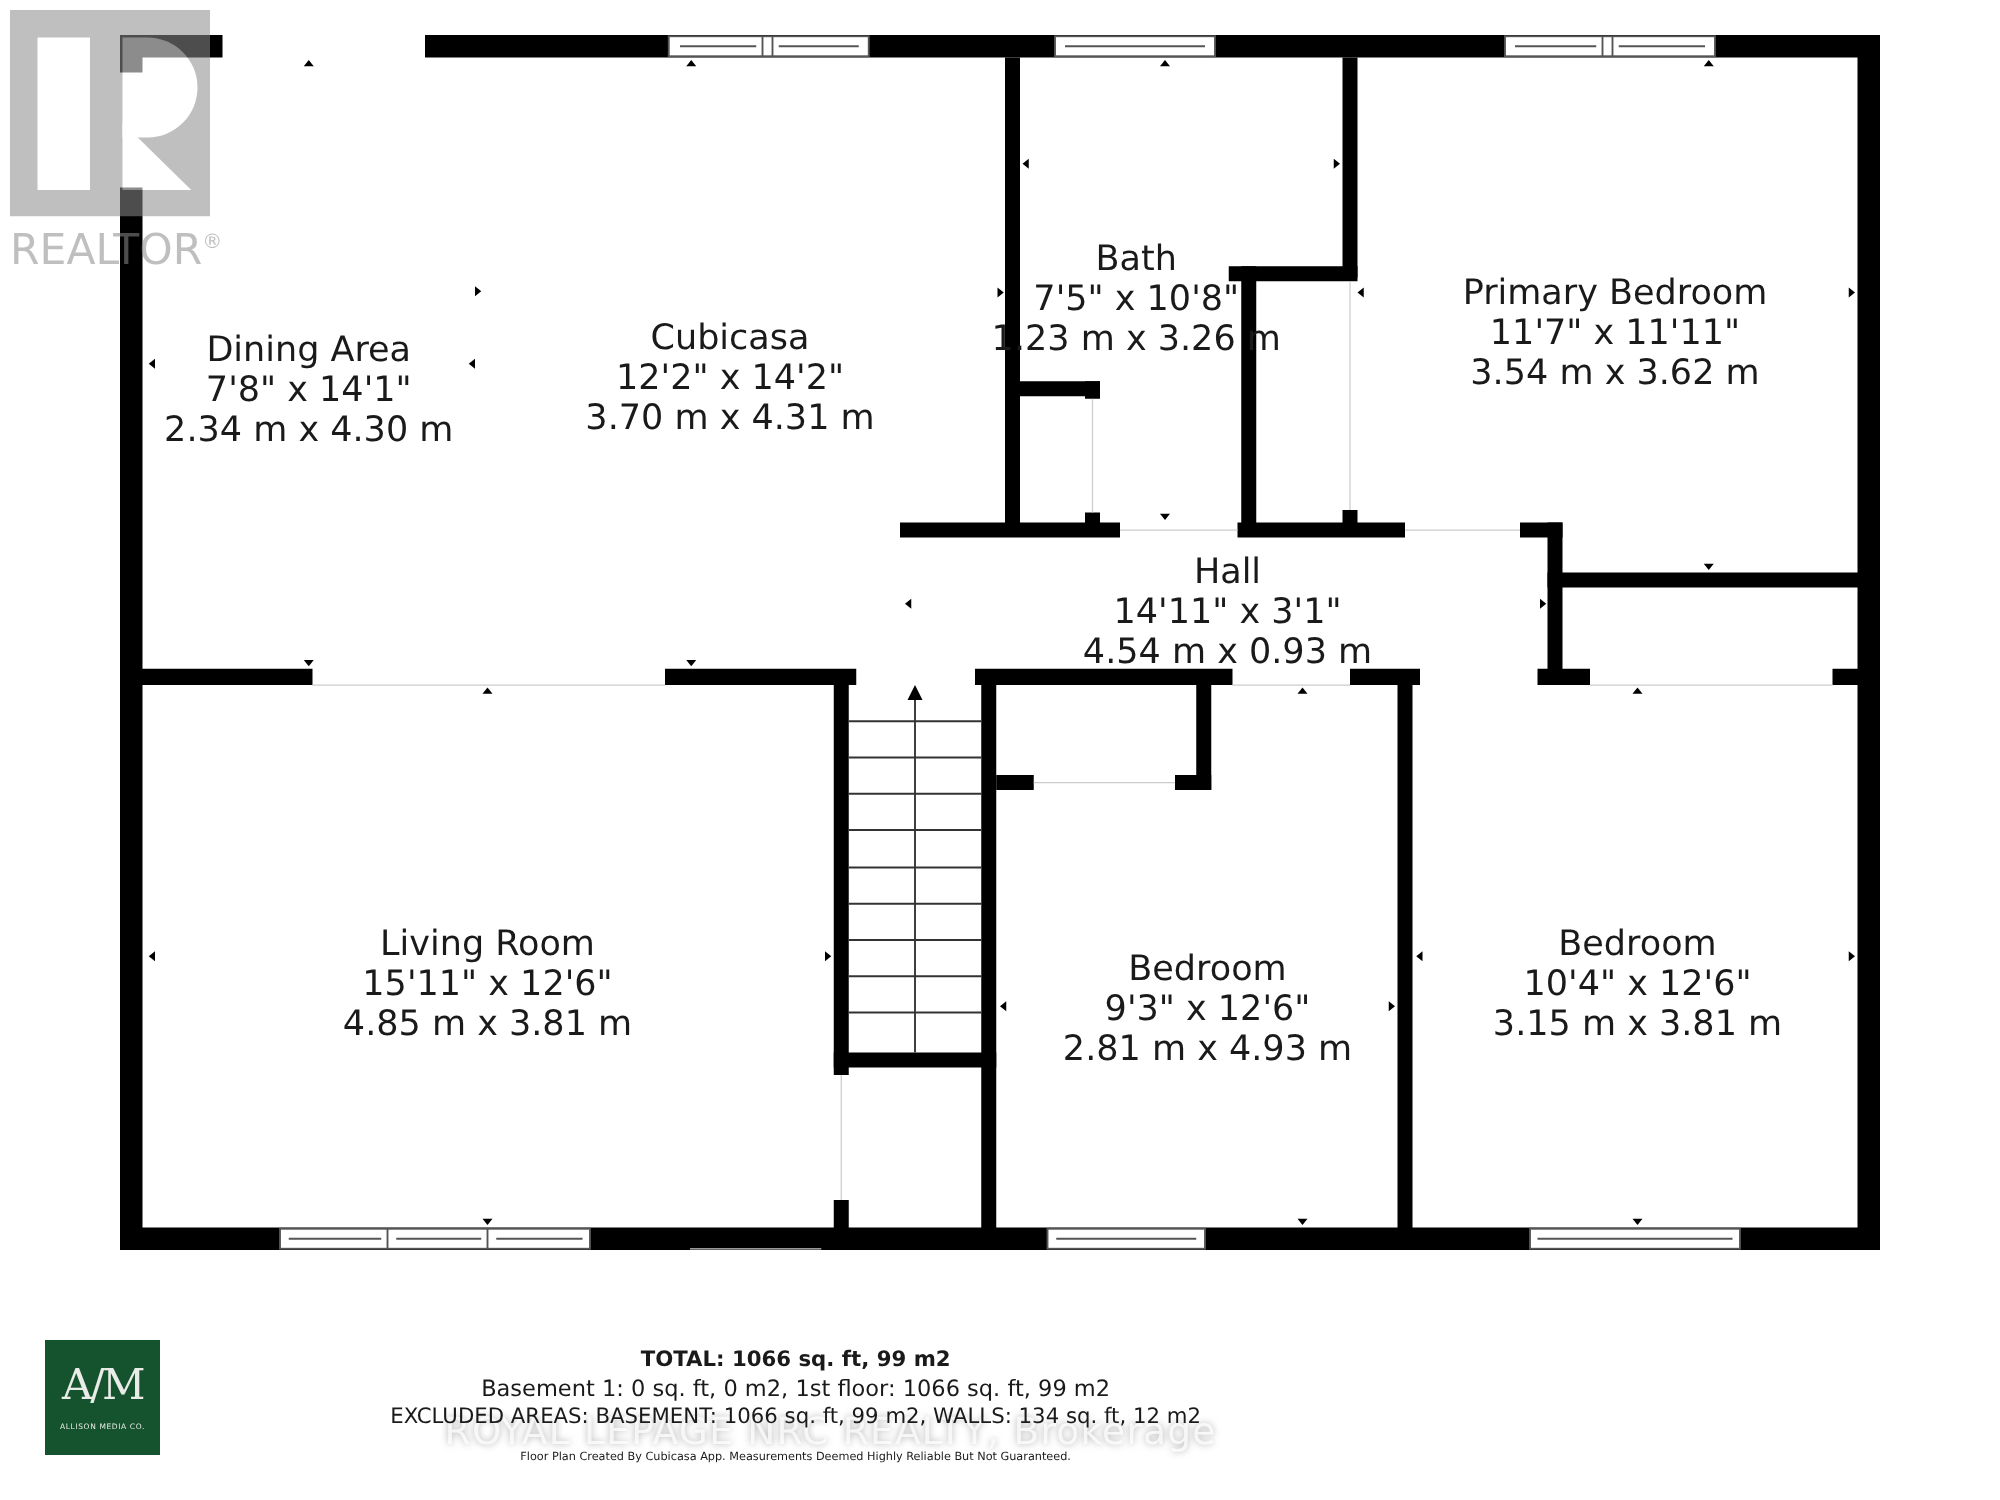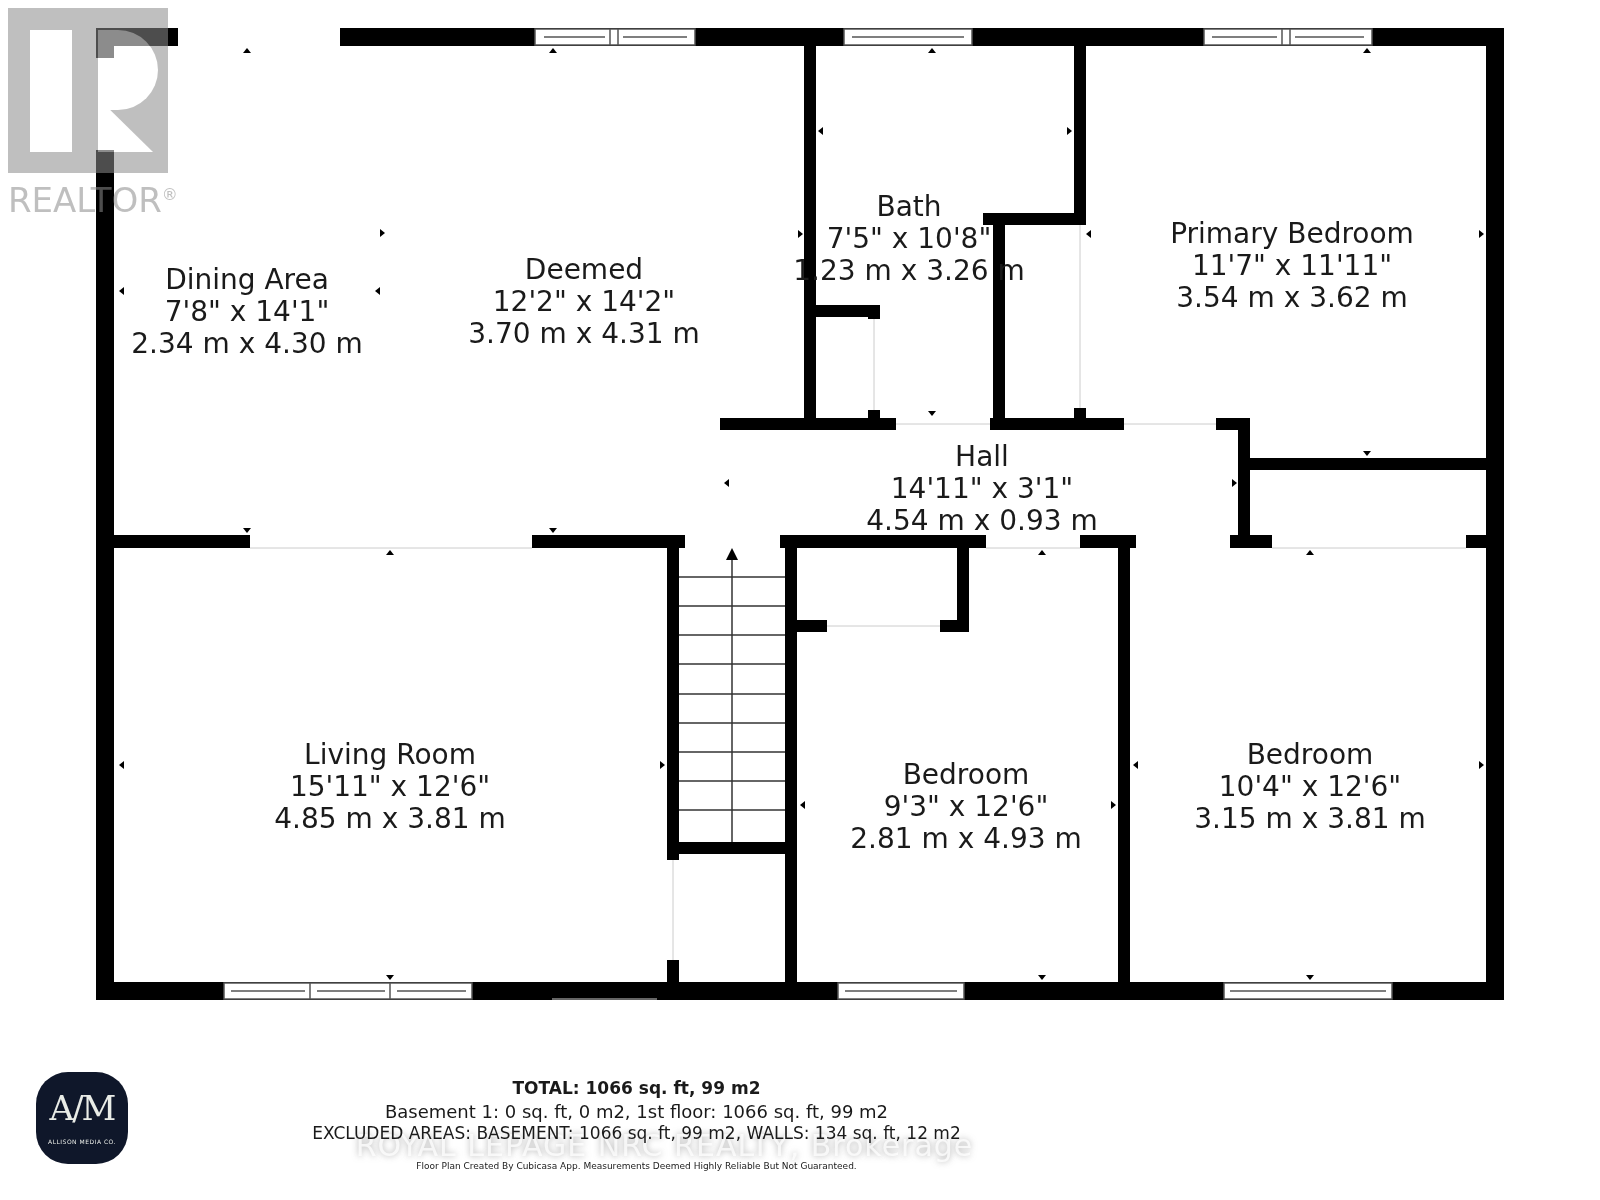--- a/index.html
+++ b/index.html
@@ -4,21 +4,21 @@
 <style>
   html, body { margin:0; padding:0; background:#fff; }
   body { width:1600px; height:1200px; position:relative; overflow:hidden; font-family:"DejaVu Sans", sans-serif; }
   svg.plan { position:absolute; left:0; top:0; }
   .room-label { position:absolute; text-align:center; color:#1a1a1a; font-size:28px; line-height:32px; transform:translateX(-50%); white-space:nowrap; }
   .room-label div { white-space:nowrap; }
   .realtor { position:absolute; left:8px; top:8px; width:172px; height:210px; opacity:0.55; }
   .realtor .box { position:absolute; left:0; top:0; width:160px; height:165px; background:#8c8c8c; }
   .realtor .txt { position:absolute; left:0; top:172px; font-size:34px; color:#8c8c8c; letter-spacing:0px; }
   .realtor .txt sup { font-size:16px; }
-  .am-logo { position:absolute; left:36px; top:1072px; width:92px; height:92px; background:#0f172a; color:#e9ece7; text-align:center;border-radius:32px; }
+  .am-logo { position:absolute; left:36px; top:1072px; width:92px; height:92px; background:#14532d; color:#e9ece7; text-align:center; }
   .am-logo .mono { font-family:"DejaVu Serif", serif; font-size:34px; line-height:60px; padding-top:6px; letter-spacing:-2px; }
   .am-logo .co { font-size:6px; letter-spacing:0.5px; }
   .footer { position:absolute; left:0; width:1273px; text-align:center; color:#1a1a1a; }
   .f-total { top:1078px; font-size:17px; font-weight:bold; }
   .f-line2 { top:1101px; font-size:18px; }
   .f-line3 { top:1123px; font-size:17px; }
   .f-water { top:1128px; font-size:30px; color:rgba(255,255,255,0.75); letter-spacing:1px; text-shadow:0 0 6px rgba(120,120,120,0.6);margin-left:28px; }
   .f-credit { top:1161px; font-size:9px; }
 </style>
 </head>
@@ -170,21 +170,21 @@
   </div>
   <div class="txt"><span>REALTOR</span><sup>®</sup></div>
 </div>
 
 <div class="room-label" style="left:247px; top:264px;">
   <div>Dining Area</div>
   <div>7'8" x 14'1"</div>
   <div>2.34 m x 4.30 m</div>
 </div>
 <div class="room-label" style="left:584px; top:254px;">
-  <div>Deemed</div>
+  <div>Cubicasa</div>
   <div>12'2" x 14'2"</div>
   <div>3.70 m x 4.31 m</div>
 </div>
 <div class="room-label" style="left:909px; top:191px;">
   <div>Bath</div>
   <div>7'5" x 10'8"</div>
   <div>1.23 m x 3.26 m</div>
 </div>
 <div class="room-label" style="left:1292px; top:218px;">
   <div>Primary Bedroom</div>

